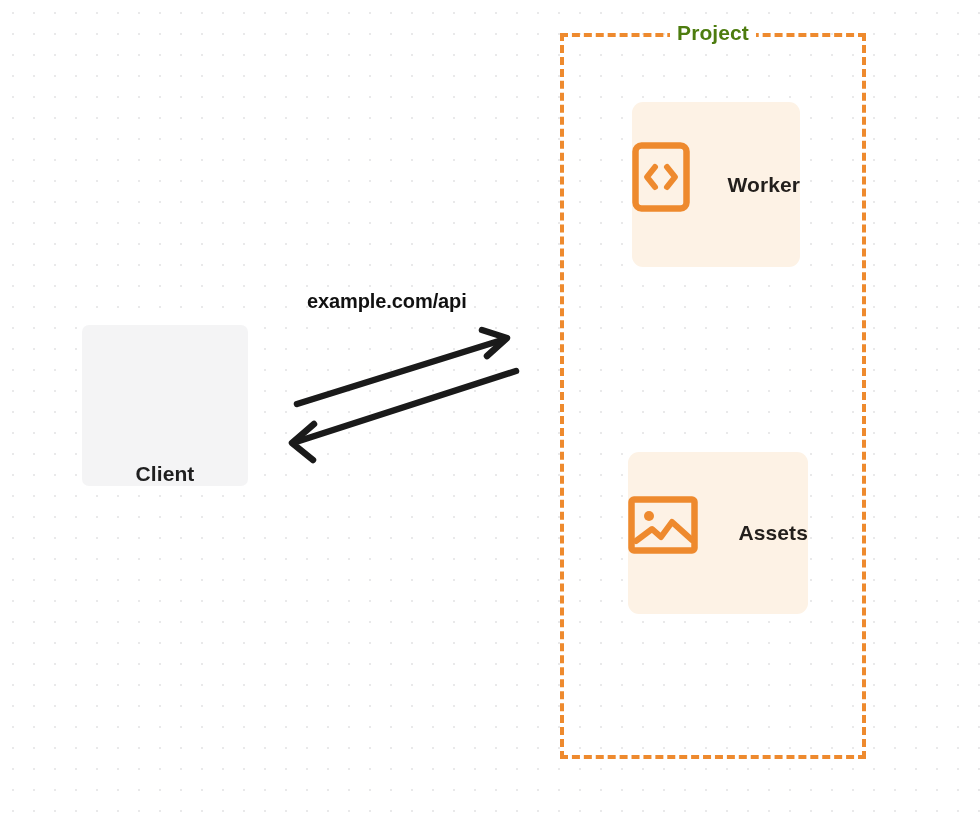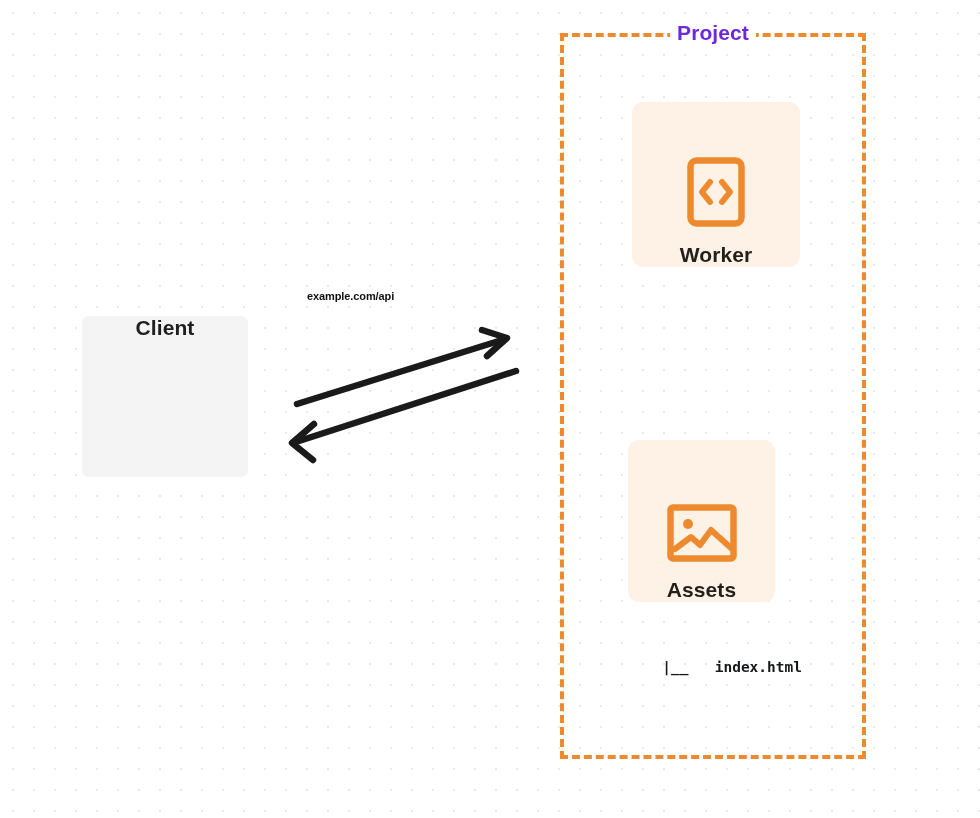--- a/index.html
+++ b/index.html
@@ -21,27 +21,27 @@
     background-color: #ffffff;
     background-image: radial-gradient(circle at 1px 1px, #e9e9ea 1.25px, transparent 1.45px);
     background-size: 21px 21px;
     background-position: 12px 12px;
   }
 
   
   #client-node {
     position: absolute;
     left: 82px;
-    top: 316px;
+    top: 325px;
     width: 166px;
     height: 161px;
     background: #f4f4f5;
     border-radius: 7px;
     display: flex;
-    align-items: flex-start;
+    align-items: flex-end;
     justify-content: center;
   }
   #client-node .node-label {
     font-size: 21px;
     font-weight: 700;
     color: #1f1f1f;
     letter-spacing: 0.1px;
   }
 
   
@@ -52,21 +52,21 @@
     width: 980px;
     height: 818px;
     pointer-events: none;
   }
 
   
   #request-label {
     position: absolute;
     left: 307px;
     top: 290px;
-    font-size: 11px;
+    font-size: 20px;
     font-weight: 700;
     color: #111111;
     letter-spacing: -0.1px;
     white-space: nowrap;
   }
 
   
   #project-container {
     position: absolute;
     left: 560px;
@@ -78,50 +78,50 @@
     background: transparent;
   }
   #project-title {
     position: absolute;
     left: 560px;
     top: 20px;
     width: 306px;
     text-align: center;
     font-size: 21px;
     font-weight: 700;
-    color: #6d28d9;
+    color: #4d7c0f;
     letter-spacing: 0.1px;
   }
   #project-title .title-inner {
     background: #ffffff;
     padding: 0 7px;
     display: inline-block;
     line-height: 26px;
   }
 
   
   .service-card {
     position: absolute;
     background: #fdf2e5;
     border-radius: 11px;
     display: flex;
-    flex-direction: column;
+    flex-direction: row;
     align-items: center;
-    justify-content: flex-end;
+    justify-content: space-between;
   }
   #worker-card {
     left: 632px;
     top: 102px;
     width: 168px;
     height: 165px;
   }
   #assets-card {
     left: 628px;
-    top: 440px;
-    width: 147px;
+    top: 452px;
+    width: 180px;
     height: 162px;
   }
   .service-card .card-icon {
     line-height: 0;
     margin-bottom: 16px;
   }
   .service-card .card-label {
     font-size: 21px;
     font-weight: 700;
     color: #231f1c;
@@ -190,17 +190,16 @@
       <svg width="70" height="58" viewBox="0 0 70 58">
         <rect x="3.5" y="3.5" width="63" height="51" rx="2.5" ry="2.5" fill="none" stroke="#ee8a2e" stroke-width="6.5"></rect>
         <circle cx="21" cy="20" r="5" fill="#ee8a2e"></circle>
         <polyline points="8,45 24,33 33,41 44,26 64,44" fill="none" stroke="#ee8a2e" stroke-width="6" stroke-linecap="round" stroke-linejoin="round"></polyline>
       </svg>
     </span>
     <span class="card-label">Assets</span>
   </div>
 
   <div id="file-tree">
-    <span class="tree-row">    |__   index.html</span>
     
   </div>
 
 </div>
 
 </body></html>

